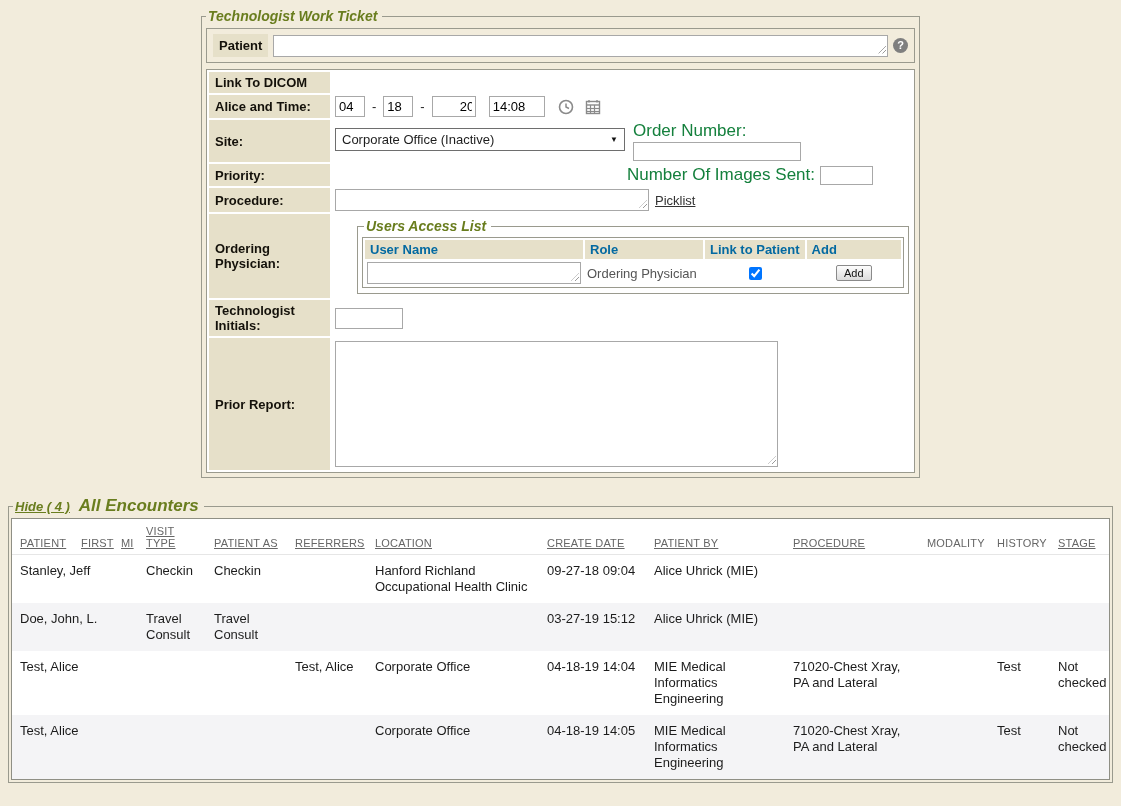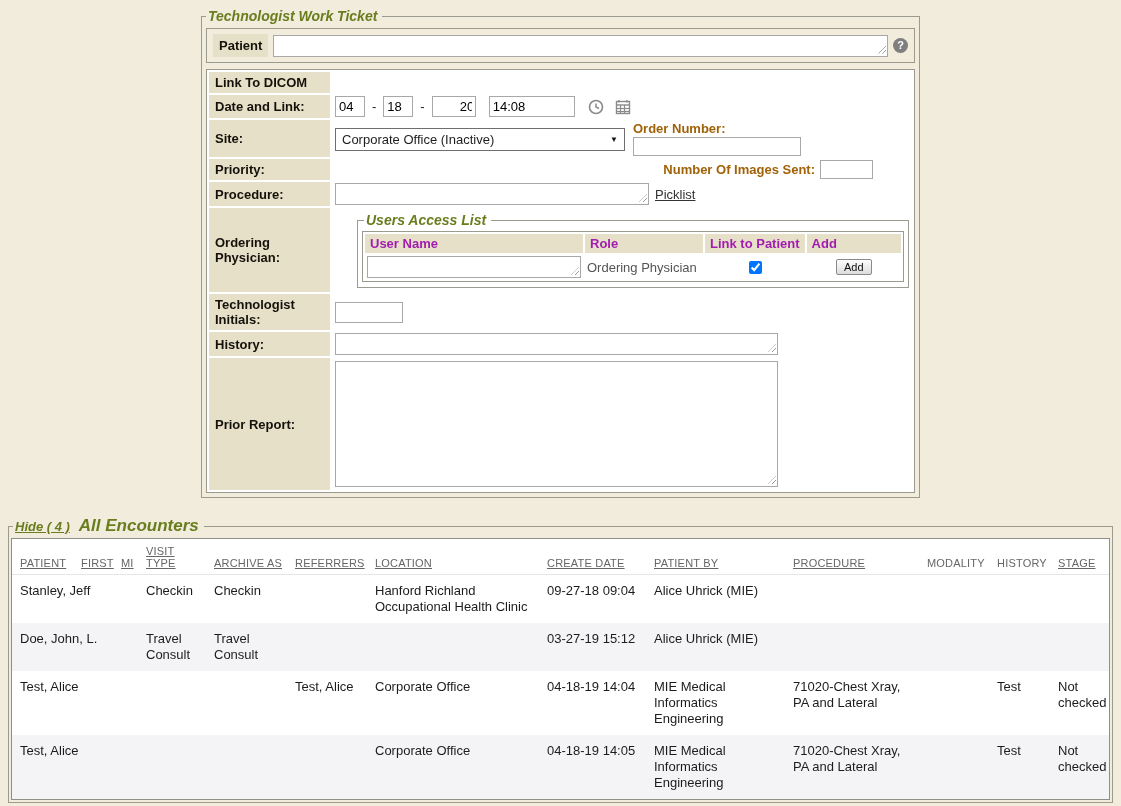--- a/index.html
+++ b/index.html
@@ -43,47 +43,47 @@
   td.lbl {
     background:#e6e0c9; width:166px; font-size:13px; font-weight:bold;
     padding:3px 6px; vertical-align:middle; color:#14110a;
   }
   td.fld { padding:1px 3px; font-size:13px; vertical-align:middle; }
 
   .date-row { display:flex; align-items:center; gap:7px; }
   .din { height:21px; border:1px solid #a8a8a8; font:13px "Liberation Sans", sans-serif; padding:1px 3px; }
   .din.m, .din.d { width:30px; }
   .din.y { width:44px;padding-left:27px; }
-  .din.t { width:86px; }
+  .din.t { width:56px; }
   .dash { color:#222; }
   .mini-icon { width:16px; height:16px; margin-left:6px; flex:0 0 auto; }
 
   .site-row { display:flex; align-items:flex-start; }
   .select-fake {
     width:290px; height:23px; border:1px solid #6e6e6e; background:#fff;
     display:flex; align-items:center; justify-content:space-between;
     font-size:13px; padding:0 6px; margin-top:7px; cursor:default;
   }
   .select-arrow { font-size:8px; color:#111; }
   .order-block { margin-left:8px; }
-  .small-label { font-weight:bold; font-size:13px; color:#a16207; display:block; }
+  .small-label { font-weight:normal; font-size:17px; color:#15803d; display:block; }
   .order-input { width:168px; height:19px; border:1px solid #a8a8a8; font:13px "Liberation Sans", sans-serif; margin-top:1px; }
 
   .priority-field { display:flex; justify-content:flex-end; align-items:center; gap:5px; padding-right:36px; }
   .images-input { width:53px; height:19px; border:1px solid #a8a8a8; font:13px "Liberation Sans", sans-serif; }
 
   .proc-row { display:flex; align-items:center; }
   .proc-field { width:314px; }
   .picklist-link { margin-left:6px; color:#333; font-size:13px; text-decoration:underline; cursor:pointer; }
 
   .users-fieldset { margin:3px 0 3px 22px; width:552px; border:1px solid #9a9a8e; padding:3px 4px 5px 4px; }
   table.users { width:100%; border:1px solid #9a9a8e; border-collapse:separate; border-spacing:2px; }
   table.users th {
     background:#e6e0c9; font-size:13px; font-weight:bold; text-align:left;
-    padding:2px 5px; color:#a21caf; white-space:nowrap;
+    padding:2px 5px; color:#0369a1; white-space:nowrap;
   }
   table.users td { font-size:13px; padding:1px 2px; vertical-align:middle; }
   .role-text { color:#555; }
   .center { text-align:center; }
   .btn {
     font-family:"Liberation Sans", sans-serif; color:#111;
     border:1px solid #8a8a8a; background:linear-gradient(#fdfdfd, #dcdcdc);
     border-radius:2px; cursor:pointer;
   }
   .btn-small { font-size:11px; padding:1px 7px; }
@@ -138,21 +138,21 @@
     <div class="white-form">
       <div class="main-box">
         <table class="form">
           <tbody>
               <tr>
             <td class="lbl">Link To DICOM</td>
             <td class="fld"></td>
           </tr>
 
           <tr>
-            <td class="lbl">Date and Link:</td>
+            <td class="lbl">Alice and Time:</td>
             <td class="fld">
               <div class="date-row">
                 <input class="din m" value="04" style="">
                 <span class="dash">-</span>
                 <input class="din d" value="18" style="">
                 <span class="dash">-</span>
                 <input class="din y" value="2019" style="">
                 <input class="din t" style="margin-left: 6px;" value="14:08">
                 <svg class="mini-icon" viewBox="0 0 16 16">
                   <circle cx="8" cy="8" r="6.5" fill="none" stroke="#8a8a8a" stroke-width="1.6"></circle>
@@ -245,29 +245,20 @@
             </td>
           </tr>
 
           <tr>
             <td class="lbl">Technologist Initials:</td>
             <td class="fld">
               <input class="ti-input" value="" style="">
             </td>
           </tr>
 
-          <tr>
-            <td class="lbl">History:</td>
-            <td class="fld">
-              <span class="textfield hist-field" style="display:block">
-                <input type="text" value="" style="">
-                <span class="grip"></span>
-              </span>
-            </td>
-          </tr>
 
           <tr>
             <td class="lbl">Prior Report:</td>
             <td class="fld" style="vertical-align:top; padding-top:3px; padding-bottom:3px;">
               <span class="textfield prior-field" style="display:block">
                 <textarea style=""></textarea>
                 <span class="grip"></span>
               </span>
             </td>
           </tr>
@@ -302,21 +293,21 @@
             <col style="width:70px">
             <col style="width:61px">
           <col>
         </colgroup>
         <thead>
           <tr>
             <th class="sortable"><span class="hl">PATIENT</span></th>
             <th class="sortable"><span class="hl">FIRST</span></th>
             <th class="sortable"><span class="hl">MI</span></th>
             <th class="sortable"><span class="hl">VISIT TYPE</span></th>
-            <th class="sortable"><span class="hl">ARCHIVE AS</span></th>
+            <th class="sortable"><span class="hl">PATIENT AS</span></th>
             <th class="sortable"><span class="hl">REFERRERS</span></th>
             <th class="sortable"><span class="hl">LOCATION</span></th>
             <th class="sortable"><span class="hl">CREATE DATE</span></th>
             <th class="sortable"><span class="hl">PATIENT BY</span></th>
             <th class="sortable"><span class="hl">PROCEDURE</span></th>
             <th><span>MODALITY</span></th>
             <th><span>HISTORY</span></th>
             <th class="sortable"><span class="hl">STAGE</span></th>
           </tr>
         </thead>

